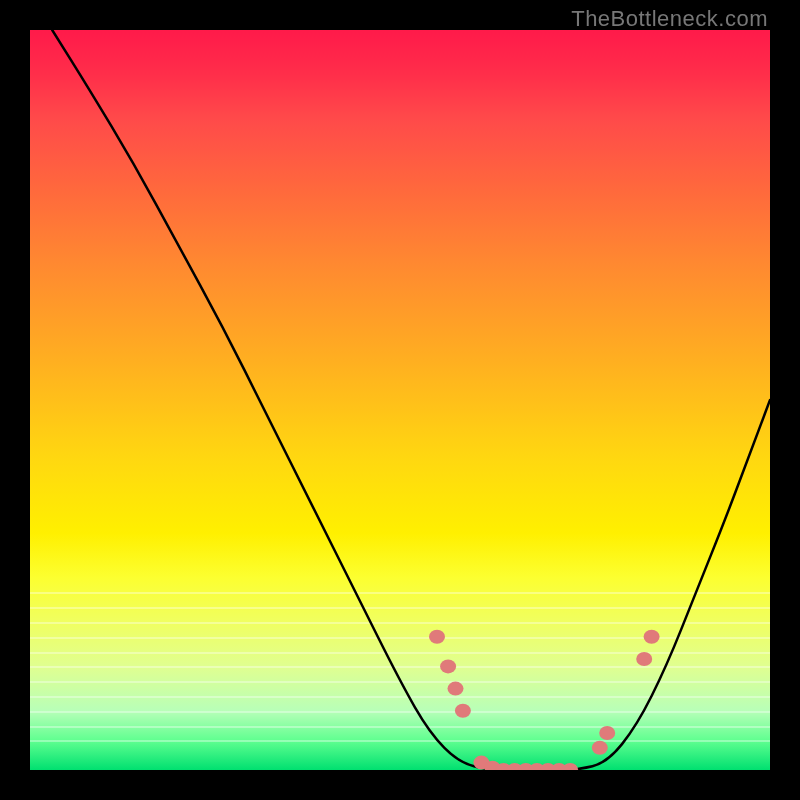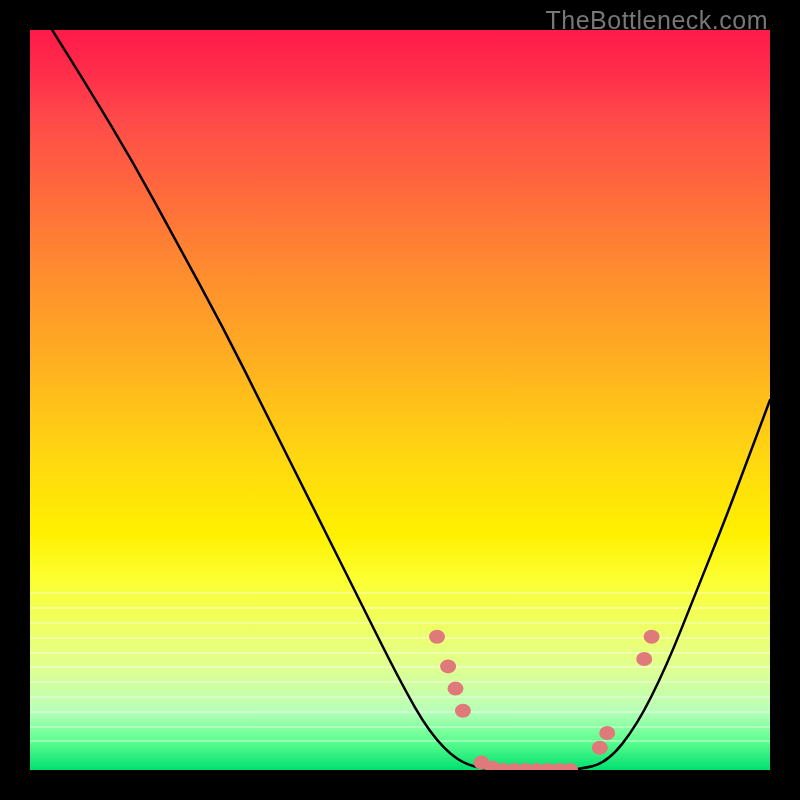--- a/index.html
+++ b/index.html
@@ -49,21 +49,21 @@
     position: absolute;
     inset: 0;
     width: 100%;
     height: 100%;
   }
   .attribution {
     position: absolute;
     top: 6px;
     right: 32px;
     color: #777;
-    font-size: 25px;
+    font-size: 22px;
     letter-spacing: 0.5px;
   }
 </style>
 </head>
 <body>
 
 <div class="plot-area">
   <div class="gradient-bg"></div>
 
   <div class="white-band" style="top:76%"></div>

